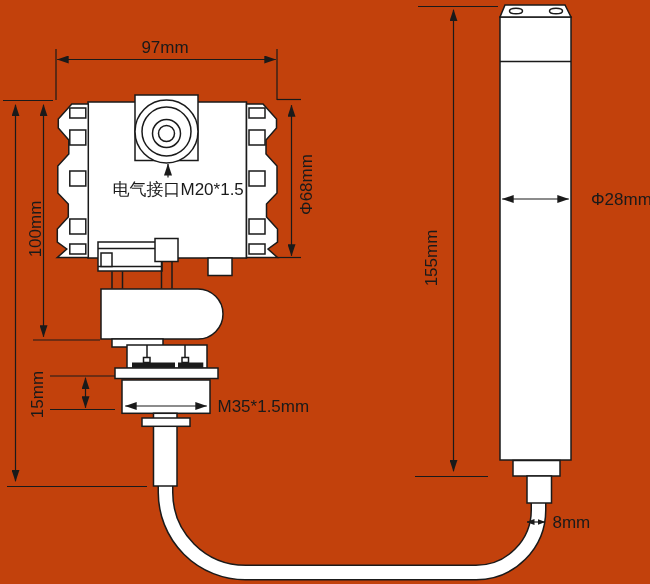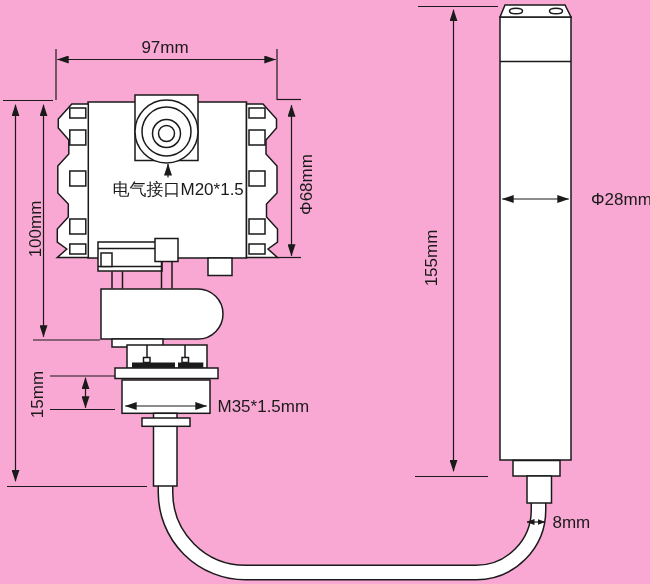--- a/index.html
+++ b/index.html
@@ -1,16 +1,16 @@
 <!DOCTYPE html>
 <html><head>
 <meta charset="utf-8">
 <style>
   html,body{margin:0;padding:0;background:#ffffff;}
-  .stage{width:650px;height:584px;background:#f9a8d4;position:relative;overflow:hidden;}
+  .stage{width:650px;height:584px;background:#c2410c;position:relative;overflow:hidden;}
   svg{display:block;}
   .part{fill:#ffffff;stroke:#1a1a1a;stroke-width:1.5;}
   .pline{fill:none;stroke:#1a1a1a;stroke-width:1.5;}
   .dim{fill:none;stroke:#1a1a1a;stroke-width:1.2;}
   .solid{fill:#1a1a1a;stroke:none;}
   .cable-outer{fill:none;stroke:#1a1a1a;stroke-width:16;}
   .cable-inner{fill:none;stroke:#ffffff;stroke-width:13;}
   text{font-family:"Liberation Sans","DejaVu Sans",sans-serif;font-size:17px;fill:#1a1a1a;}
 </style>
 </head>

